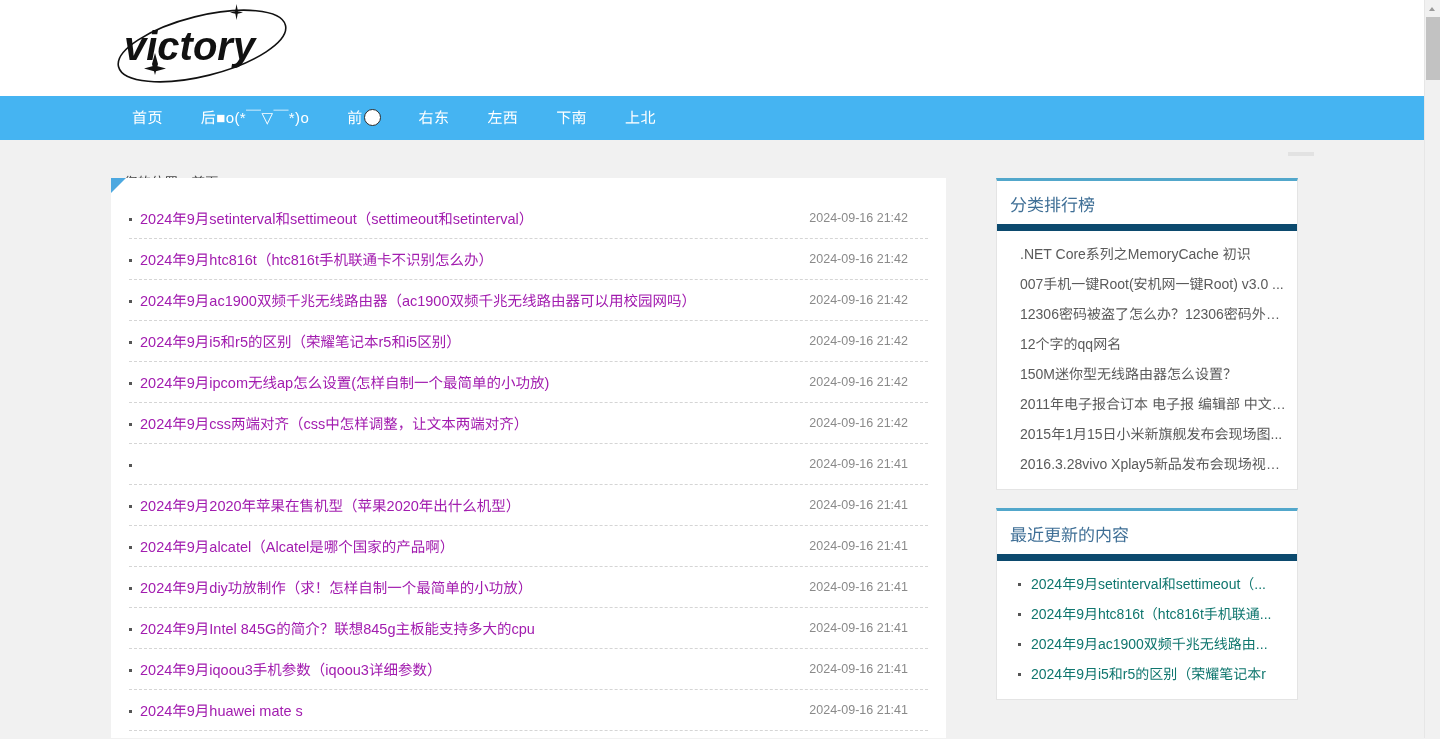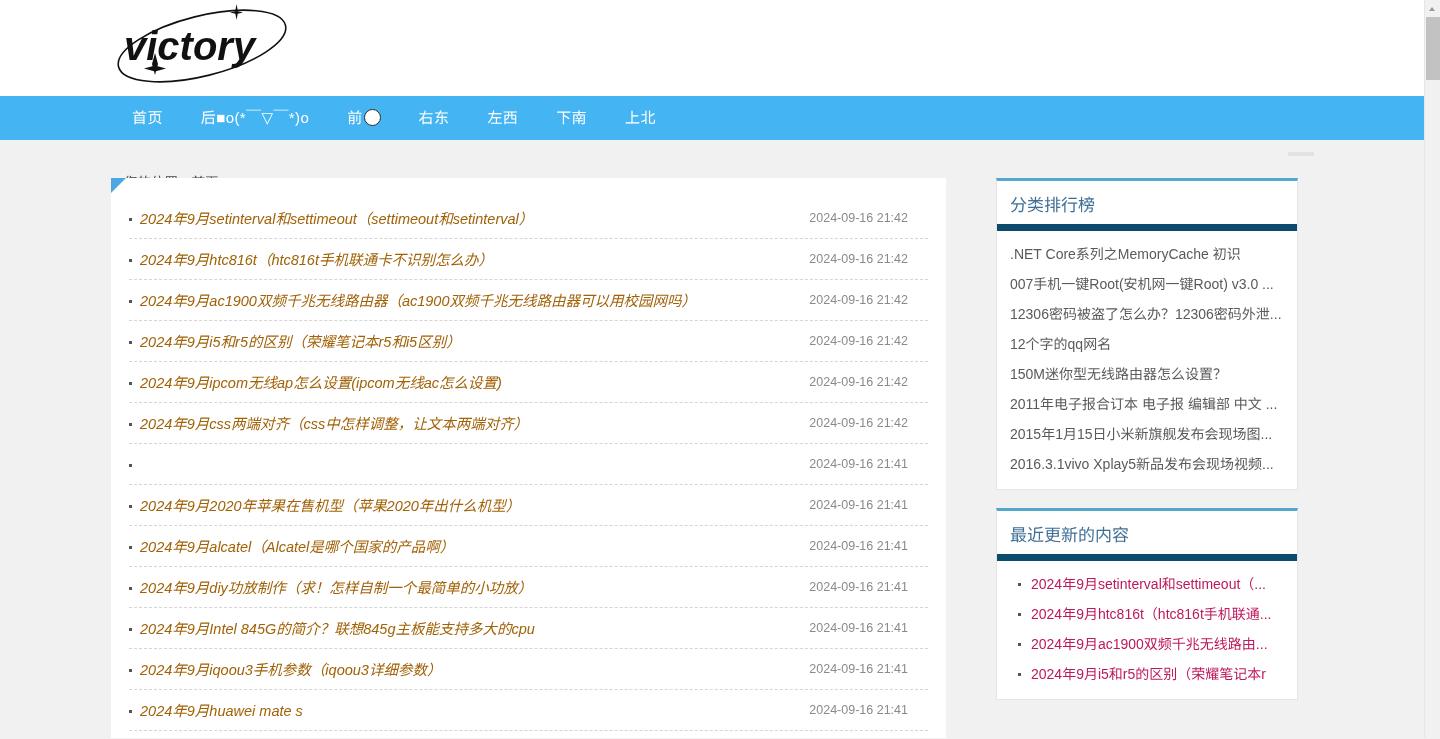--- a/index.html
+++ b/index.html
@@ -169,23 +169,22 @@
   }
   #article-list li .dot {
     display: inline-block;
     width: 3px; height: 3px;
     background: #555;
     vertical-align: 3px;
     margin-right: 8px;
   }
   #article-list li .a-title {
     font-size: 14.5px;
-    color: #a16207;
+    color: #a21caf;
     cursor: pointer;
-    font-style: italic;
   }
   #article-list li .a-date {
     position: absolute;
     right: 20px; top: 0;
     font-size: 12.5px;
     color: #8a8a8a;
   }
 
   
   #sidebar {
@@ -209,40 +208,40 @@
   }
   .panel-body { padding: 8px 0 10px 0; }
   .rank-list {
     list-style: none;
     margin: 0;
     padding: 0;
   }
   .rank-list li {
     height: 30px;
     line-height: 30px;
-    padding: 0 10px 0 13px;
+    padding: 0 10px 0 23px;
     font-size: 14px;
     color: #5a5a5a;
     white-space: nowrap;
     overflow: hidden;
     text-overflow: ellipsis;
     cursor: pointer;
   }
   .recent-list {
     list-style: none;
     margin: 0;
     padding: 0;
   }
   .recent-list li {
     position: relative;
     height: 30px;
     line-height: 30px;
     padding: 0 10px 0 34px;
     font-size: 14px;
-    color: #be185d;
+    color: #0f766e;
     white-space: nowrap;
     overflow: hidden;
     text-overflow: ellipsis;
     cursor: pointer;
   }
   .recent-list li::before {
     content: "";
     position: absolute;
     left: 21px; top: 14px;
     width: 3px; height: 3px;
@@ -301,21 +300,21 @@
           </li>
           <li>
             <span class="dot"></span><span class="a-title">2024年9月ac1900双频千兆无线路由器（ac1900双频千兆无线路由器可以用校园网吗）</span>
             <span class="a-date">2024-09-16 21:42</span>
           </li>
           <li>
             <span class="dot"></span><span class="a-title">2024年9月i5和r5的区别（荣耀笔记本r5和i5区别）</span>
             <span class="a-date">2024-09-16 21:42</span>
           </li>
           <li>
-            <span class="dot"></span><span class="a-title">2024年9月ipcom无线ap怎么设置(ipcom无线ac怎么设置)</span>
+            <span class="dot"></span><span class="a-title">2024年9月ipcom无线ap怎么设置(怎样自制一个最简单的小功放)</span>
             <span class="a-date">2024-09-16 21:42</span>
           </li>
           <li>
             <span class="dot"></span><span class="a-title">2024年9月css两端对齐（css中怎样调整，让文本两端对齐）</span>
             <span class="a-date">2024-09-16 21:42</span>
           </li>
           <li>
             <span class="dot"></span>
             <span class="a-date">2024-09-16 21:41</span>
           </li>
@@ -352,21 +351,21 @@
           <div class="panel-head">分类排行榜</div>
           <div class="panel-body">
             <ul class="rank-list">
               <li>.NET Core系列之MemoryCache 初识</li>
               <li>007手机一键Root(安机网一键Root) v3.0 ...</li>
               <li>12306密码被盗了怎么办？12306密码外泄...</li>
               <li>12个字的qq网名</li>
               <li>150M迷你型无线路由器怎么设置？</li>
               <li>2011年电子报合订本 电子报 编辑部 中文 ...</li>
               <li>2015年1月15日小米新旗舰发布会现场图...</li>
-              <li>2016.3.1vivo Xplay5新品发布会现场视频...</li>
+              <li>2016.3.28vivo Xplay5新品发布会现场视频...</li>
             </ul>
           </div>
         </div>
 
         <div class="panel">
           <div class="panel-head">最近更新的内容</div>
           <div class="panel-body">
             <ul class="recent-list">
               <li>2024年9月setinterval和settimeout（...</li>
               <li>2024年9月htc816t（htc816t手机联通...</li>

